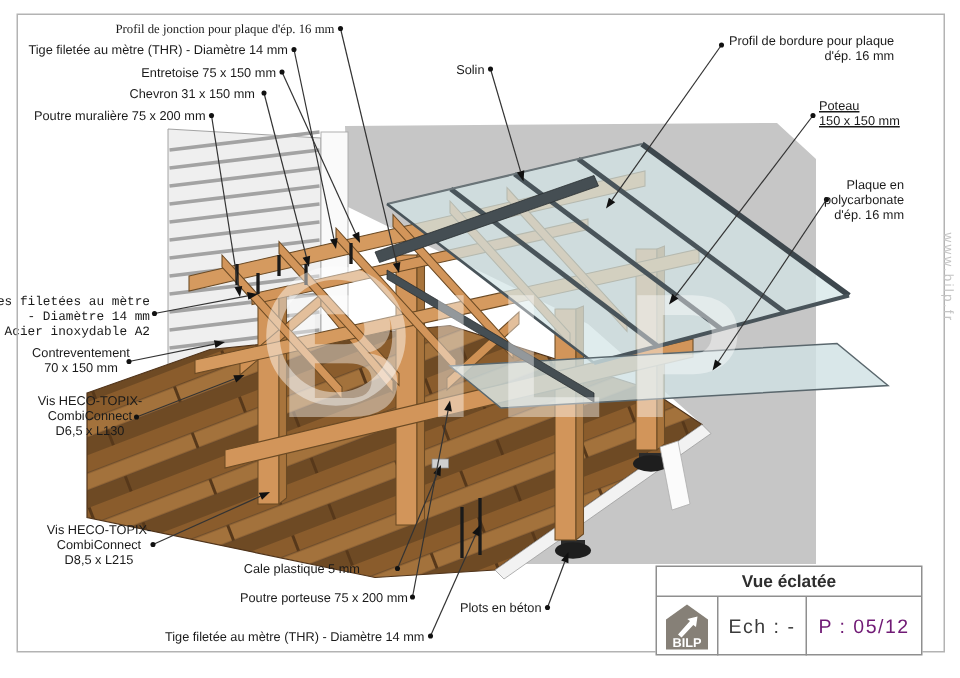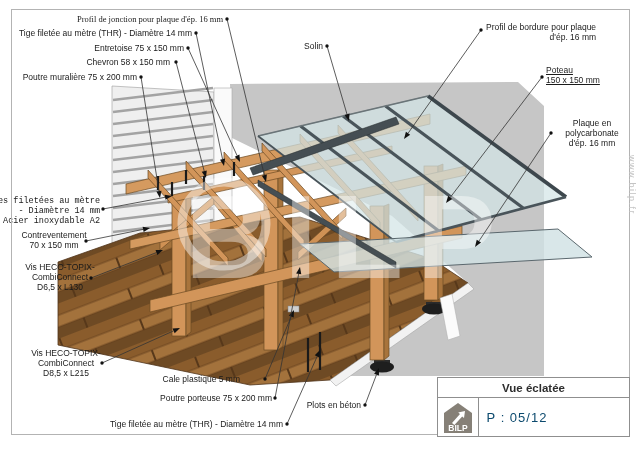--- a/index.html
+++ b/index.html
@@ -10,32 +10,32 @@
   #scene{position:absolute;left:0;top:0;}
   #frame{
     position:absolute;left:11px;top:9px;width:617px;height:424px;
     border:1px solid #b3b3b3;pointer-events:none;
   }
   #labels .callout-label{
     position:absolute;font-size:8.5px;line-height:10px;color:#1a1a1a;white-space:pre;
   }
   #leaders{position:absolute;left:0;top:0;}
   #titleblock{
-    position:absolute;left:437px;top:377px;width:193px;height:60px;
+    position:absolute;left:437px;top:377px;width:178px;height:60px;
     background:#ffffff;border:1px solid #8f8f8f;box-sizing:border-box;
   }
   #titleblock .tb-header{
     height:20px;line-height:20px;text-align:center;font-weight:bold;
     font-size:11.5px;color:#2e2e2e;border-bottom:1px solid #8f8f8f;box-sizing:border-box;
   }
   #titleblock .tb-row{display:flex;height:39px;}
   #titleblock .tb-cell{box-sizing:border-box;display:flex;align-items:center;justify-content:center;}
   #titleblock .tb-logo{width:41px;border-right:1px solid #8f8f8f;}
   #titleblock .tb-ech{flex:1;border-right:1px solid #8f8f8f;font-size:13px;color:#3a3a3a;letter-spacing:1px;}
-  #titleblock .tb-page{width:76px;font-size:13px;color:#0c4a6e;letter-spacing:1px;}
+  #titleblock .tb-page{width:76px;font-size:13px;color:#701a75;letter-spacing:1px;}
   #site-vertical{
     position:absolute;left:627px;top:155px;writing-mode:vertical-rl;
     font-size:9px;color:#c4c4c4;letter-spacing:1.5px;
   }
 </style>
 </head>
 <body>
 
 <div id="canvas">
 
@@ -219,28 +219,28 @@
       <polygon points="320,350 319.52360198915477,357.452049713687 314.7744321815583,355.3341766913805" fill="#111"></polygon>
       <line x1="365" y1="405" x2="376.52275531808874" y2="374.547003802194" stroke="#333" stroke-width="0.8"></line>
       <circle cx="365" cy="405" r="1.7" fill="#111"></circle>
       <polygon points="379,368 378.9544995874751,375.4671232554753 374.0910110487024,373.6268843489127" fill="#111"></polygon>
     </svg>
 
   <div id="labels">
       <div class="callout-label" style="top: 14px; text-align: right; right: 417px; font-family: Liberation Serif, serif;">Profil de jonction pour plaque d'ép. 16 mm</div>
       <div class="callout-label" style="top: 28px; text-align: right; right: 448px;">Tige filetée au mètre (THR) - Diamètre 14 mm</div>
       <div class="callout-label" style="top: 43px; text-align: right; right: 456px; margin-left: 32px;">Entretoise 75 x 150 mm</div>
-      <div class="callout-label" style="top: 57px; text-align: right; right: 470px;">Chevron 58 x 150 mm</div>
+      <div class="callout-label" style="top: 57px; text-align: right; right: 470px;">Chevron 31 x 150 mm</div>
       <div class="callout-label" style="top: 72px; text-align: right; right: 503px;">Poutre muralière 75 x 200 mm</div>
       <div class="callout-label" style="top: 41px; text-align: right; right: 317px;">Solin</div>
       <div class="callout-label" style="top: 22px; text-align: right; left: 486px;">Profil de bordure pour plaque
 d'ép. 16 mm</div>
       <div class="callout-label" style="top: 65px; text-align: left; left: 546px; text-decoration: underline;">Poteau
 150 x 150 mm</div>
-      <div class="callout-label" style="top: 118px; text-align: center; left: 576px; transform: translateX(-50%); margin-left: 16px;">Plaque en
+      <div class="callout-label" style="top: 118px; text-align: right; left: 576px; transform: translateX(-50%);">Plaque en
 polycarbonate
 d'ép. 16 mm</div>
       <div class="callout-label" style="top: 196px; text-align: right; right: 540px; font-family: Liberation Mono, monospace;">Tiges filetées au mètre
 - Diamètre 14 mm
 Acier inoxydable A2</div>
       <div class="callout-label" style="top: 230px; text-align: center; left: 54px; transform: translateX(-50%);">Contreventement
 70 x 150 mm</div>
       <div class="callout-label" style="top: 262px; text-align: center; left: 60px; transform: translateX(-50%);">Vis HECO-TOPIX-
 CombiConnect
 D6,5 x L130</div>
@@ -258,19 +258,20 @@
   <div id="titleblock">
     <div class="tb-header">Vue éclatée</div>
     <div class="tb-row">
       <div class="tb-cell tb-logo">
         <svg width="30" height="32" viewBox="0 0 30 32">
           <path d="M15 1 L29 11 V31 H1 V11 Z" fill="#868077"></path>
           <polygon points="9,21 17,12 15.2,10.6 22,9 21,16 19.2,14.6 11.4,23" fill="#ffffff"></polygon>
           <text x="15" y="29" text-anchor="middle" font-size="8.5" font-weight="bold" fill="#ffffff" font-family="Liberation Sans, sans-serif">BILP</text>
         </svg>
       </div>
+      <div class="tb-cell tb-ech">Ech : -</div>
       <div class="tb-cell tb-page">P : 05/12</div>
     </div>
   </div>
 
   <div id="site-vertical">www.bilp.fr</div>
 
 </div>
 
 </body></html>

